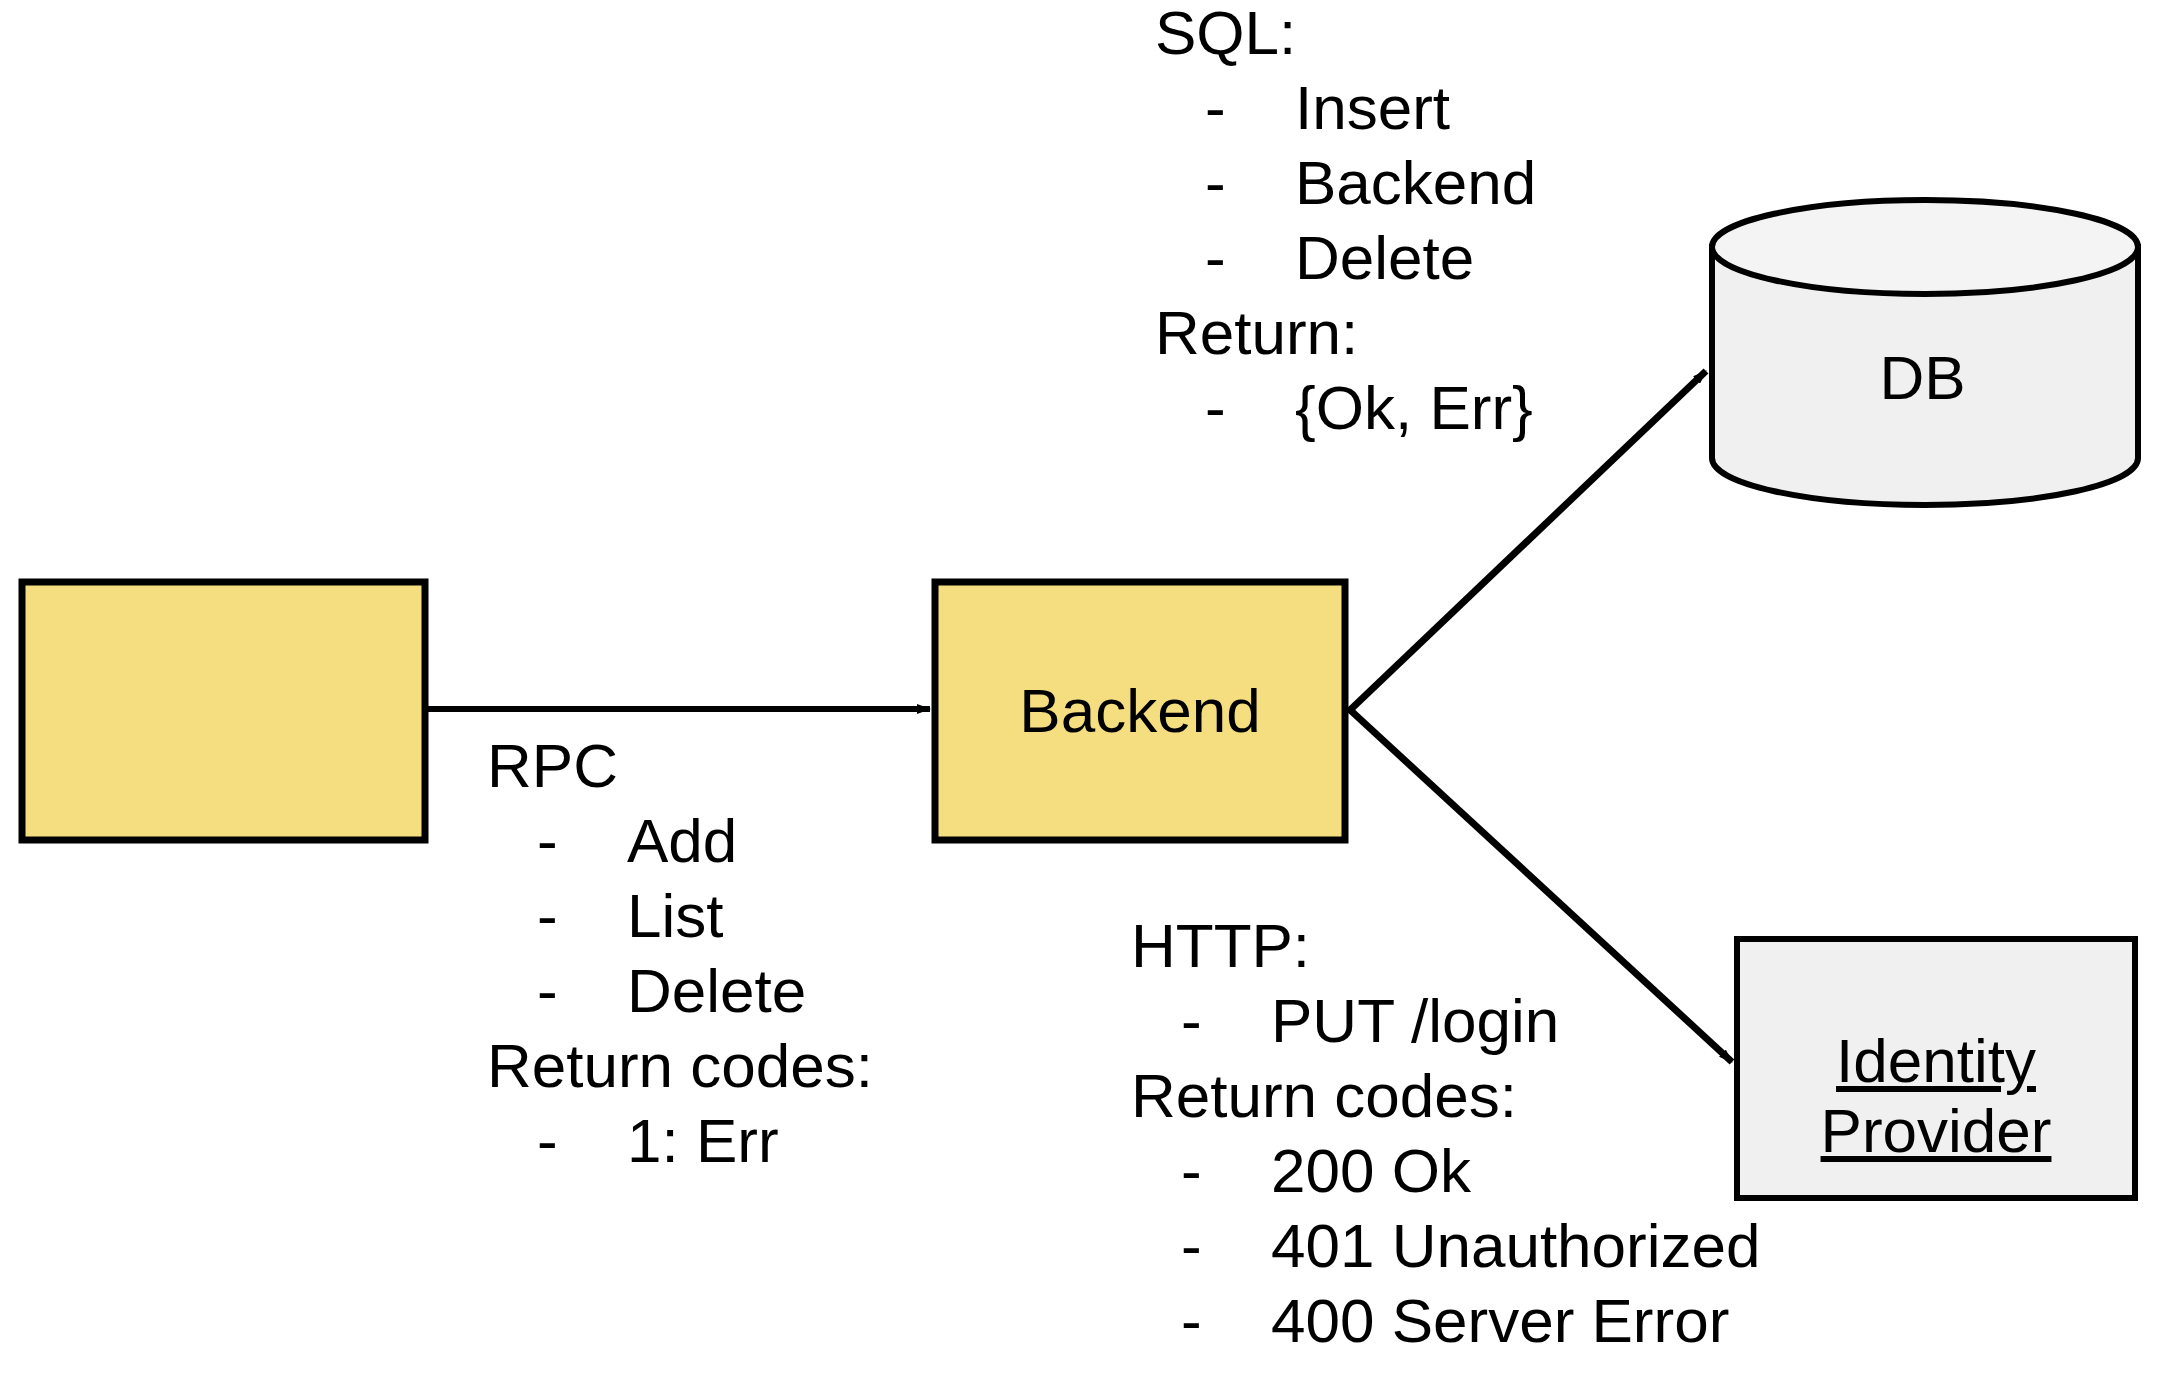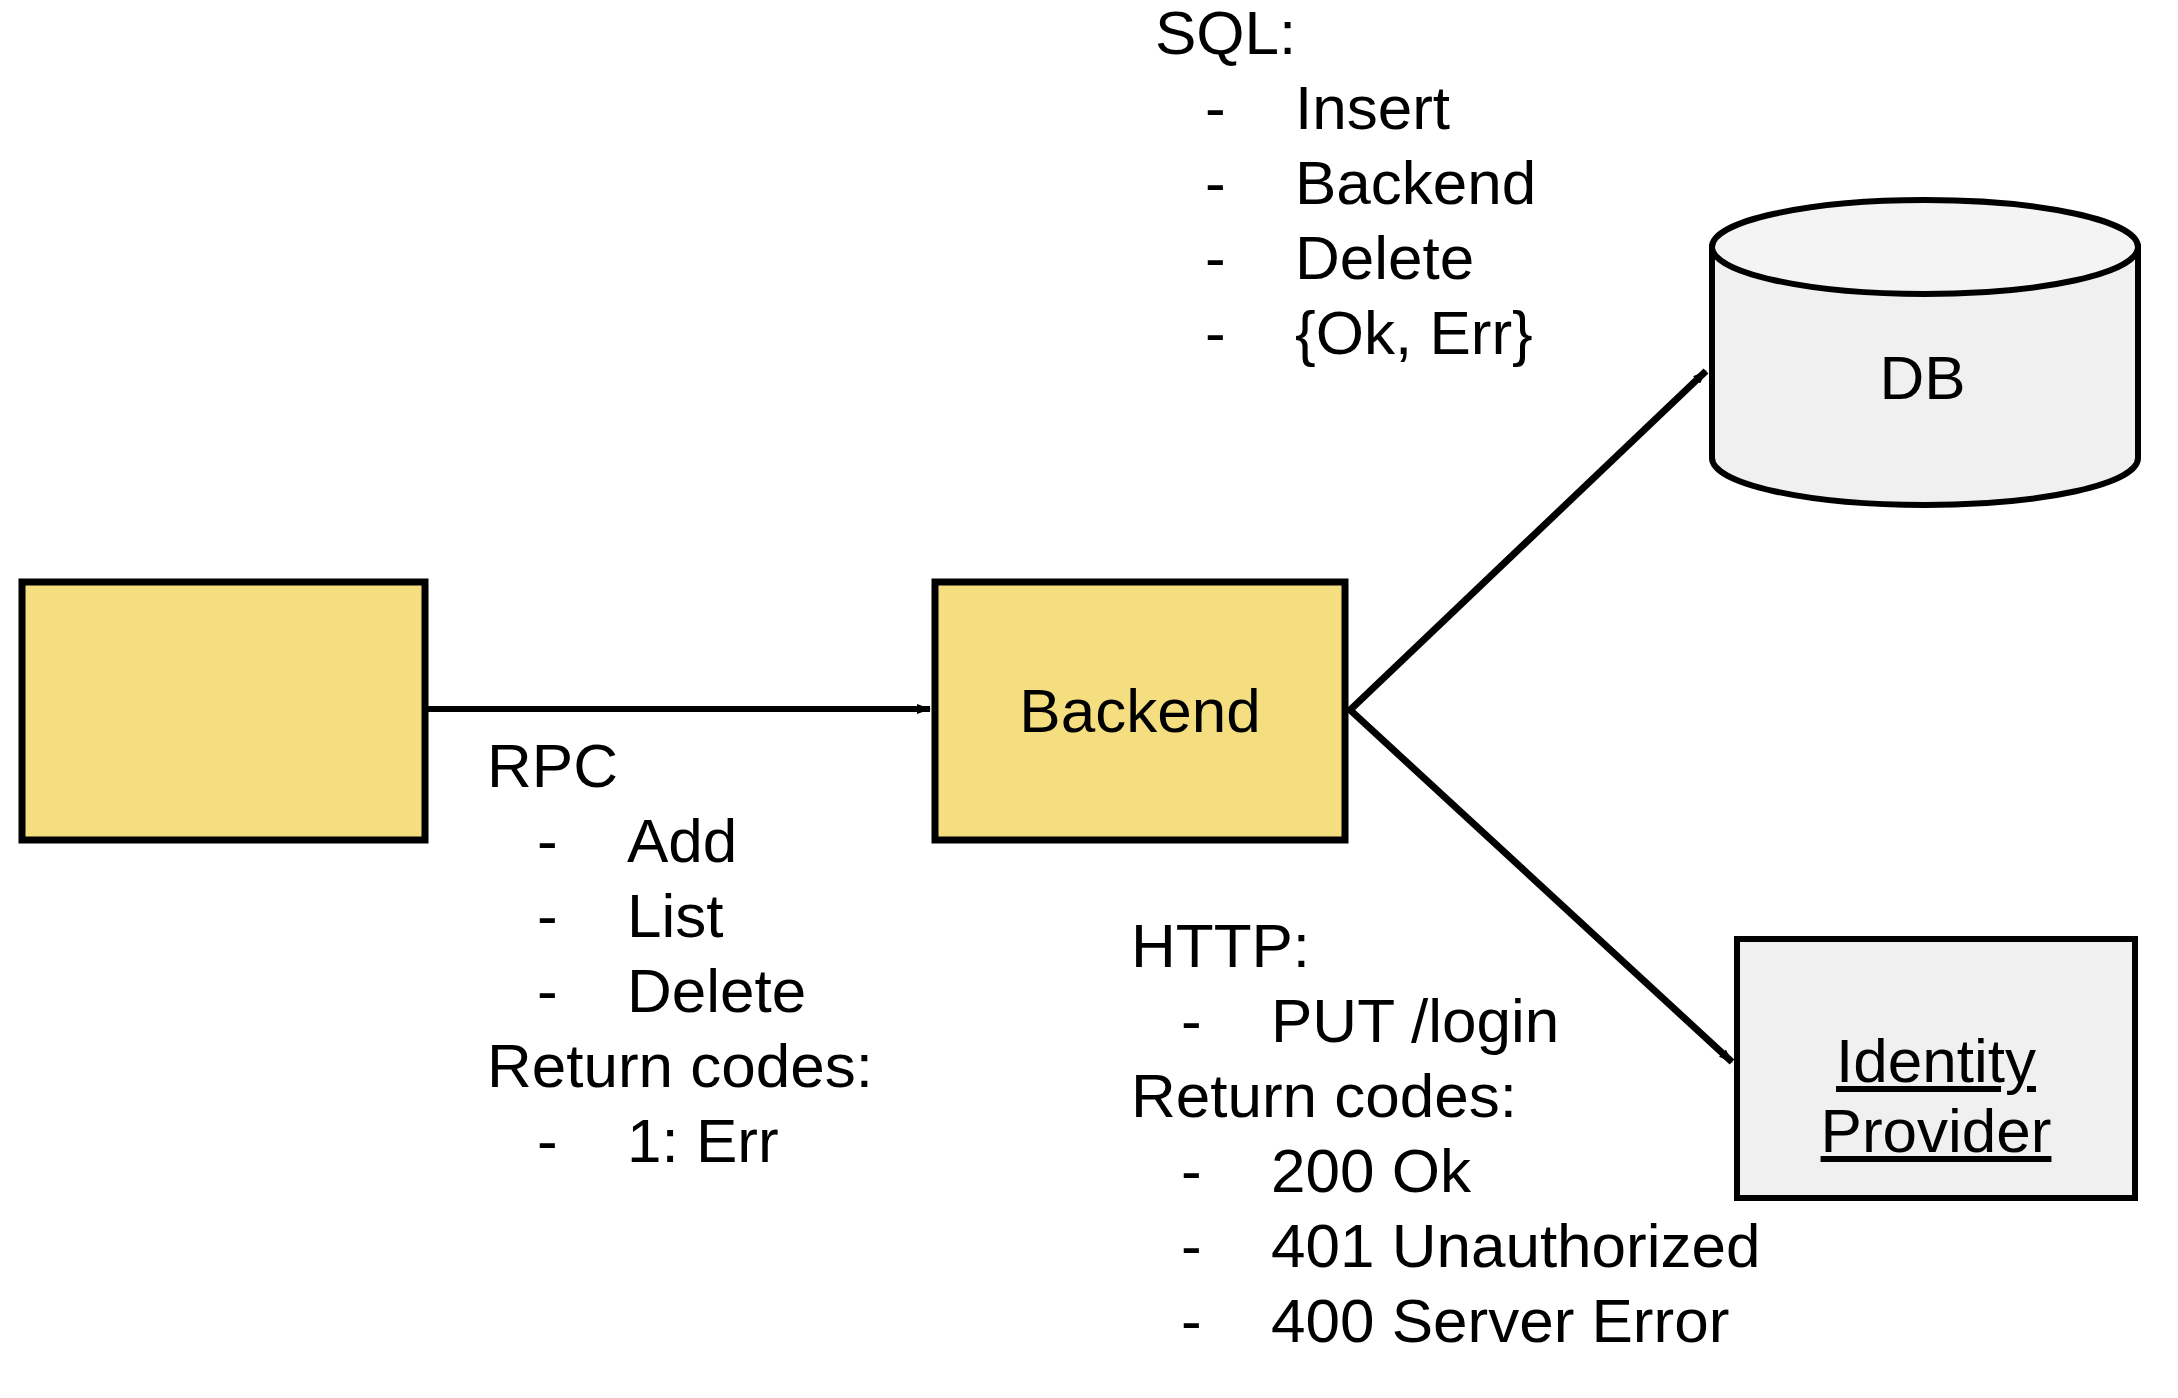--- a/index.html
+++ b/index.html
@@ -127,20 +127,21 @@
     <span class="ann-heading">SQL:</span>
     <span class="ann-item">
       <span class="bullet">-</span><span class="item-text">Insert</span>
     </span>
     <span class="ann-item">
       <span class="bullet">-</span><span class="item-text">Backend</span>
     </span>
     <span class="ann-item">
       <span class="bullet">-</span><span class="item-text">Delete</span>
     </span>
+    <span class="ann-heading">Return:</span>
     <span class="ann-item">
       <span class="bullet">-</span><span class="item-text">{Ok, Err}</span>
     </span>
   </div>
 
   <div class="annotation" id="rpc-annotation">
     <span class="ann-heading">RPC</span>
     <span class="ann-item">
       <span class="bullet">-</span><span class="item-text">Add</span>
     </span>

